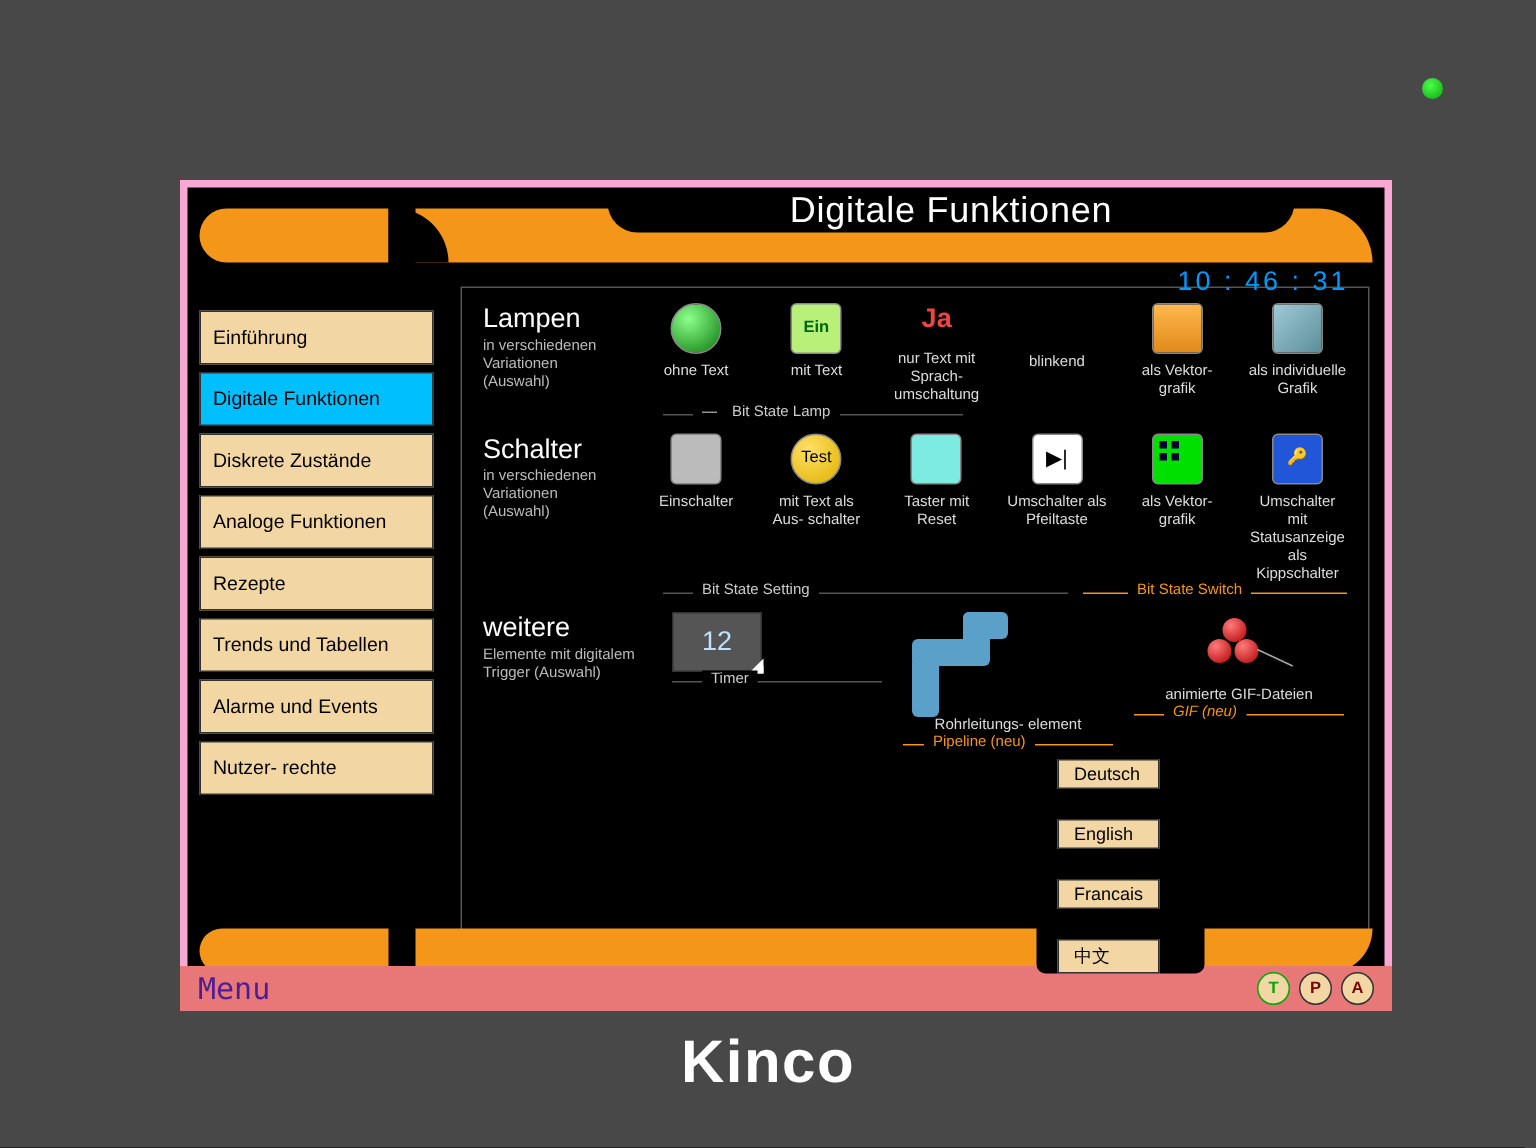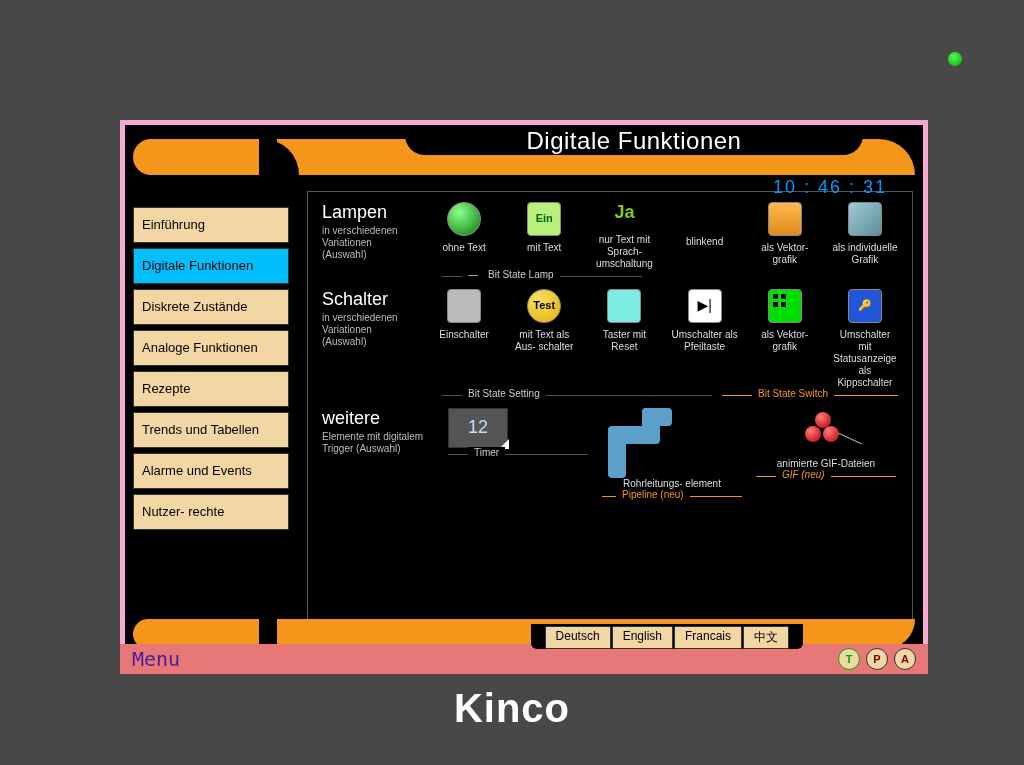--- a/index.html
+++ b/index.html
@@ -66,21 +66,21 @@
     font-size: 24px;
     font-weight: normal;
     letter-spacing: 0.5px;
     background:#000;
     padding: 0 40px;
     border-radius: 0 0 20px 20px;
     z-index:3;
   }
   .clock {
     position: absolute;
-    top: 52px; right: 36px;
+    top: 52px; right: 24px;
     color: #0099ff;
     font-size: 18px;
     letter-spacing: 2px;
     z-index:4;
   }
   
   .sidebar {
     position: absolute;
     top: 82px; left: 8px;
     width: 156px;
@@ -113,25 +113,26 @@
   }
   .bottombar-gap { width: 18px; }
   .bottombar-right {
     flex: 1; background: #f49619;
     border-radius: 0 0 30px 0;
     position: relative;
   }
   .lang-row {
     position: absolute;
     bottom: 14px; right: 120px;
-    display: flex; gap: 1px;
+    display: flex; gap: 20px;
     background:#000;
-    padding: 2px 14px 0 14px;
+    padding: 2px 30px 0 14px;
     border-radius: 0 0 6px 6px;
     z-index:4;
+    flex-direction:column;
   }
   .lang-btn {
     background: #f2d6a4;
     border: 1px solid #333;
     font-size: 12px;
     padding: 2px 10px;
     cursor: pointer;
   }
   
   .content {
@@ -170,21 +171,21 @@
   }
   .item-icon {
     width: 34px; height: 34px; margin: 0 auto 6px;
     border: 1px solid #888;
     background: #ccc;
     border-radius: 4px;
     display:flex; align-items:center; justify-content:center;
     font-size:11px;
   }
   .item-label { color: #ddd; }
-  .big-text { color:#84cc16; font-size:18px; font-weight:bold; }
+  .big-text { color:#ef4444; font-size:18px; font-weight:bold; }
   .rule {
     border-top: 1px solid #555;
     margin: 6px 0 0 120px;
     font-size: 10px;
     position:relative;
   }
   .rule-label {
     position:absolute; top:-8px; background:#000; padding:0 6px; color:#ccc; font-size:10px;
   }
   .rule-label.orange { color:#f49619; }
@@ -218,21 +219,21 @@
     font-weight: 900;
     letter-spacing: 1px;
     font-family: Arial Black, Arial, sans-serif;
   }
   
   .lamp-green { background: radial-gradient(circle at 35% 30%, #8cff8c, #0a7a0a); border-radius:50%; }
   .ein { background:#b8f07a; font-weight:bold; color:#060; }
   .orange-sq { background: linear-gradient(#ffb84d,#e08a1a); }
   .glass { background: linear-gradient(135deg,#9fcad6,#5b8e9a); }
   .grey-sq { background:#bbb; }
-  .yellow-round { background: radial-gradient(circle at 35% 30%,#ffe066,#e0b000); border-radius:50%; color:#000; font-weight:bold; }
+  .yellow-round { background: radial-gradient(circle at 35% 30%,#ffe066,#e0b000); border-radius:50%; color:#000; font-weight:normal; }
   .aqua { background:#7debe1; }
   .arrow-sq { background:#fff; color:#000; font-size:14px; }
   .green-sq { background:#00e000; position:relative; }
   .green-sq::after{ content:""; position:absolute; top:4px; left:4px; width:5px; height:5px; background:#003; box-shadow: 8px 0 #003, 0 8px #003, 8px 8px #003; }
   .key-sq { background:#2156d8; color:#fff; }
   .timer-box { width:60px; height:40px; background:#555; color:#bfe0ff; font-size:18px; display:flex; align-items:center; justify-content:center; border:1px solid #333; position:relative; }
   .timer-box::after{content:""; position:absolute; right:-2px; bottom:-2px; width:0;height:0; border:5px solid transparent; border-bottom-color:#fff; border-right-color:#fff;}
   .pipe {
     width:70px; height:70px; position:relative;
   }

